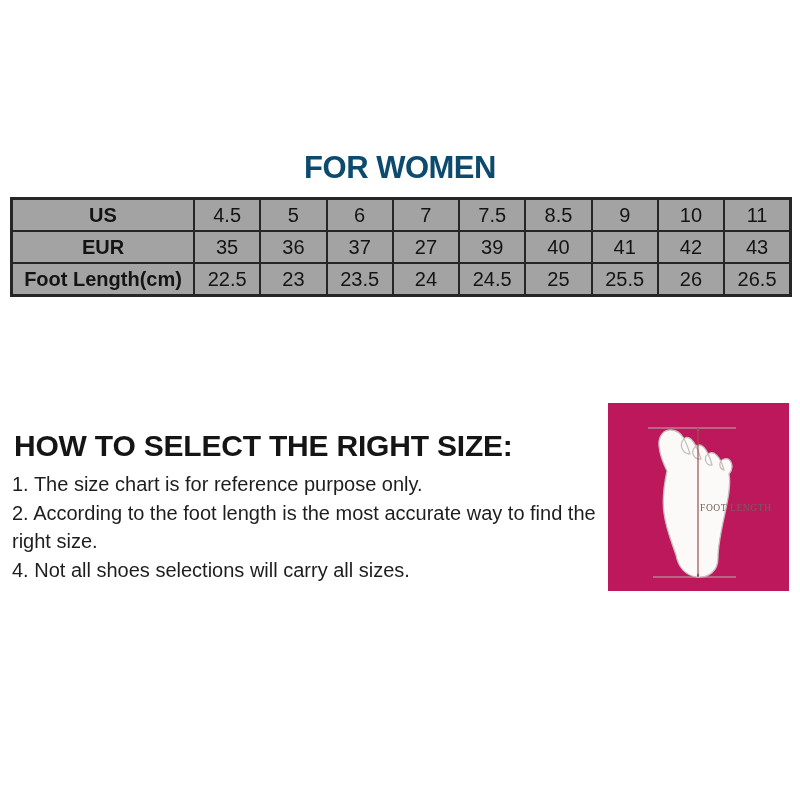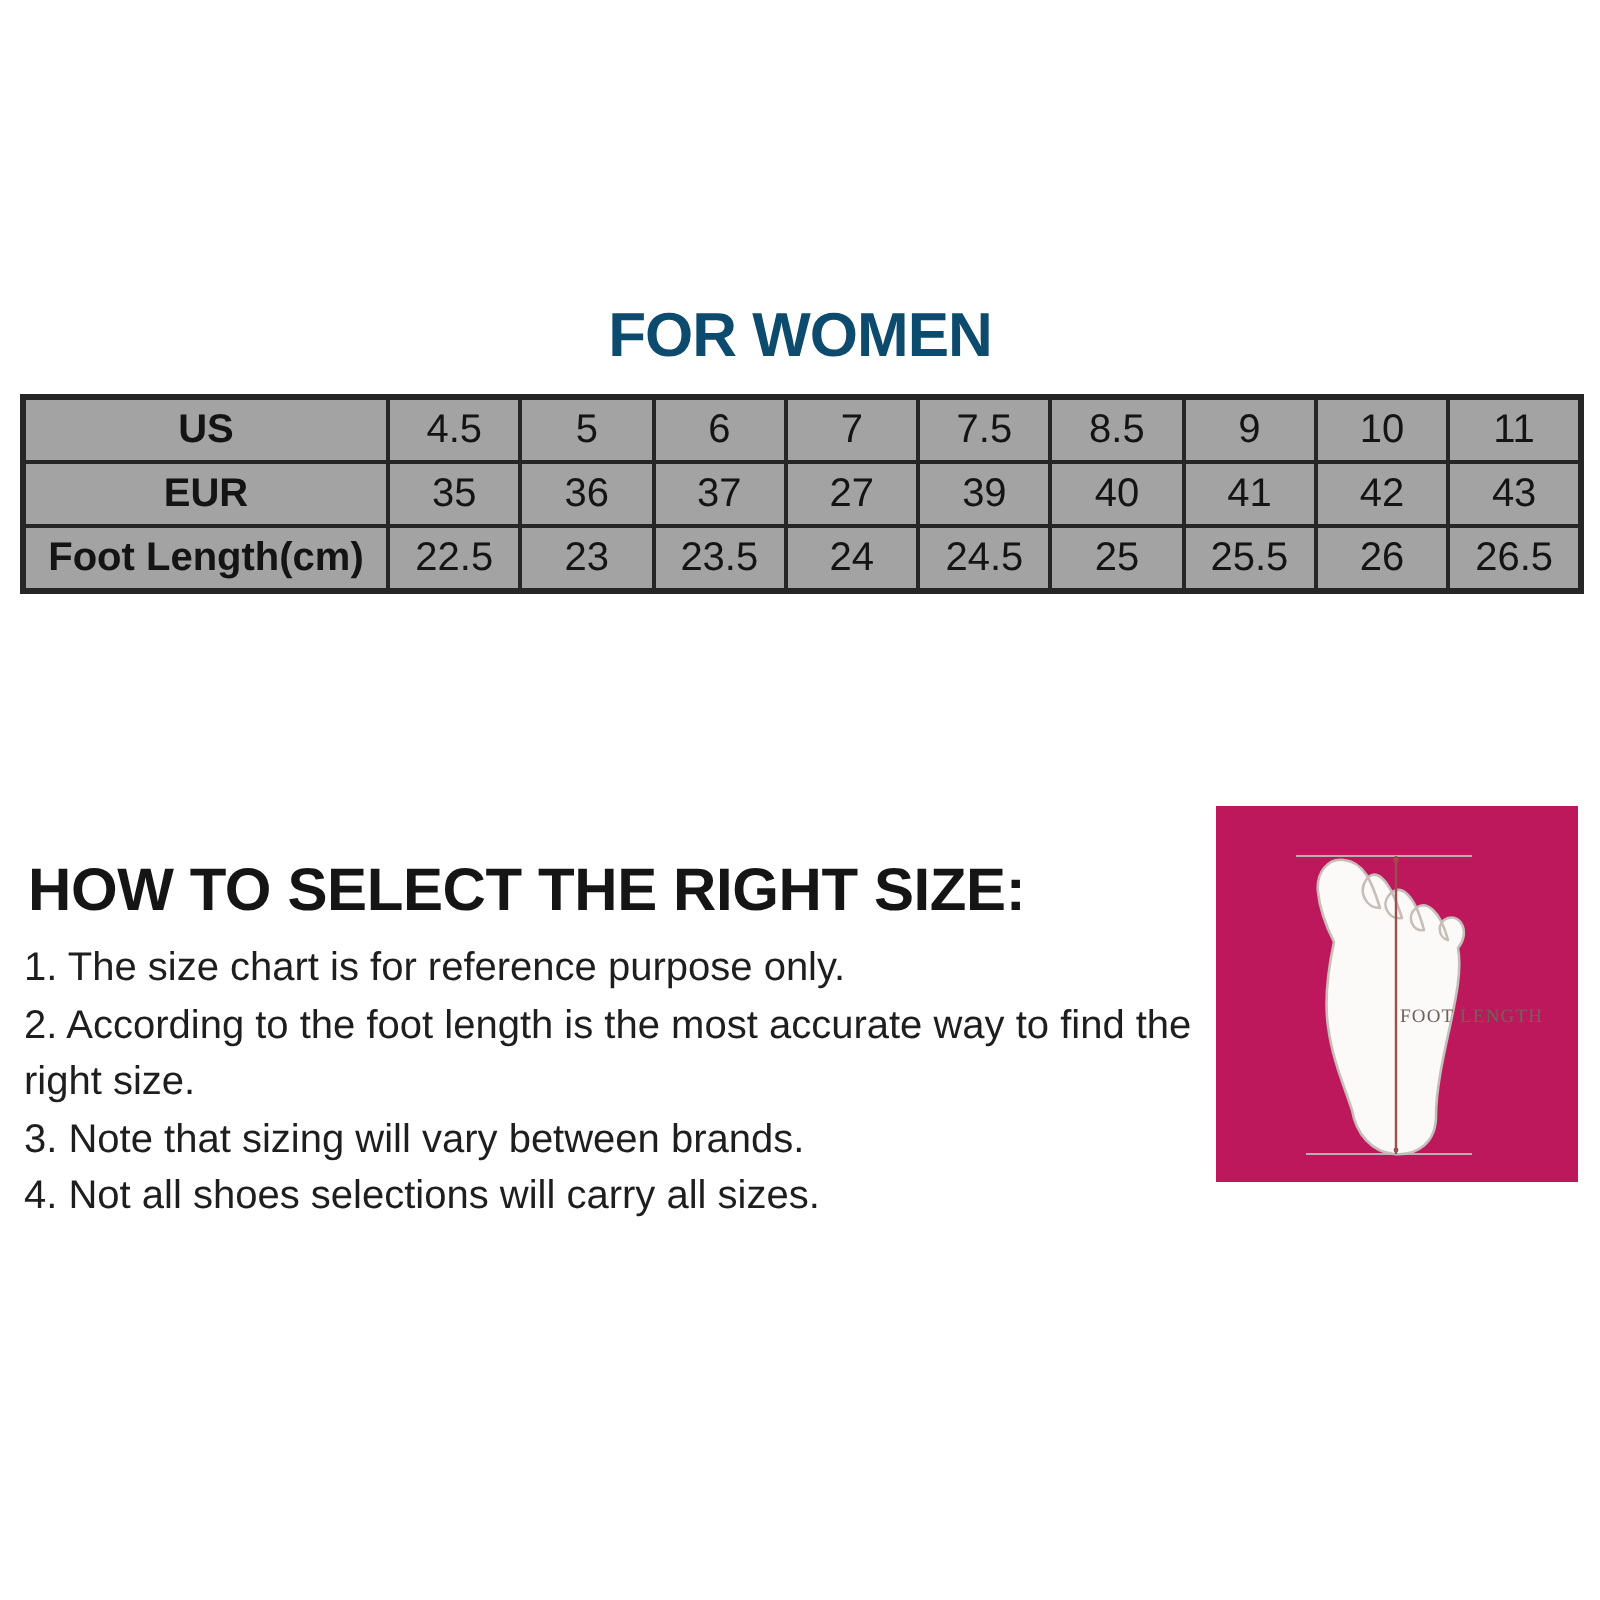--- a/index.html
+++ b/index.html
@@ -108,21 +108,20 @@
     <td>26.5</td>
   </tr>
 </tbody>
   </table>
 
 <div class="howto-heading">HOW TO SELECT THE RIGHT SIZE:</div>
 
 <div class="howto-list">
   <div>1. The size chart is for reference purpose only.</div>
   <div>2. According to the foot length is the most accurate way to find the right size.</div>
-  <div>3. Note that sizing will vary between brands.</div>
   <div>4. Not all shoes selections will carry all sizes.</div>
 </div>
 
 <div class="foot-panel">
   <svg width="181" height="188" viewBox="0 0 181 188">
 
     <line x1="40" y1="25" x2="128" y2="25" stroke="#b5b2af" stroke-width="1"></line>
     <line x1="45" y1="174" x2="128" y2="174" stroke="#b5b2af" stroke-width="1"></line>
 
     <path d="M 64 27

